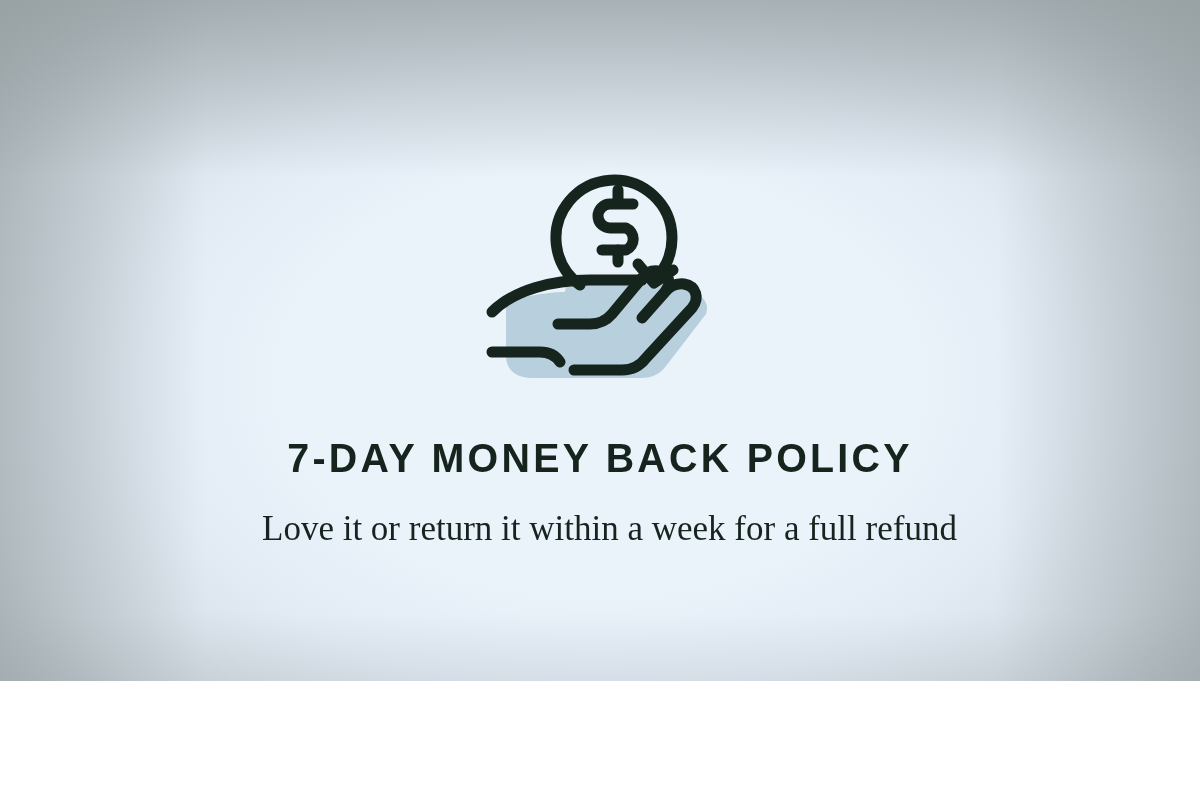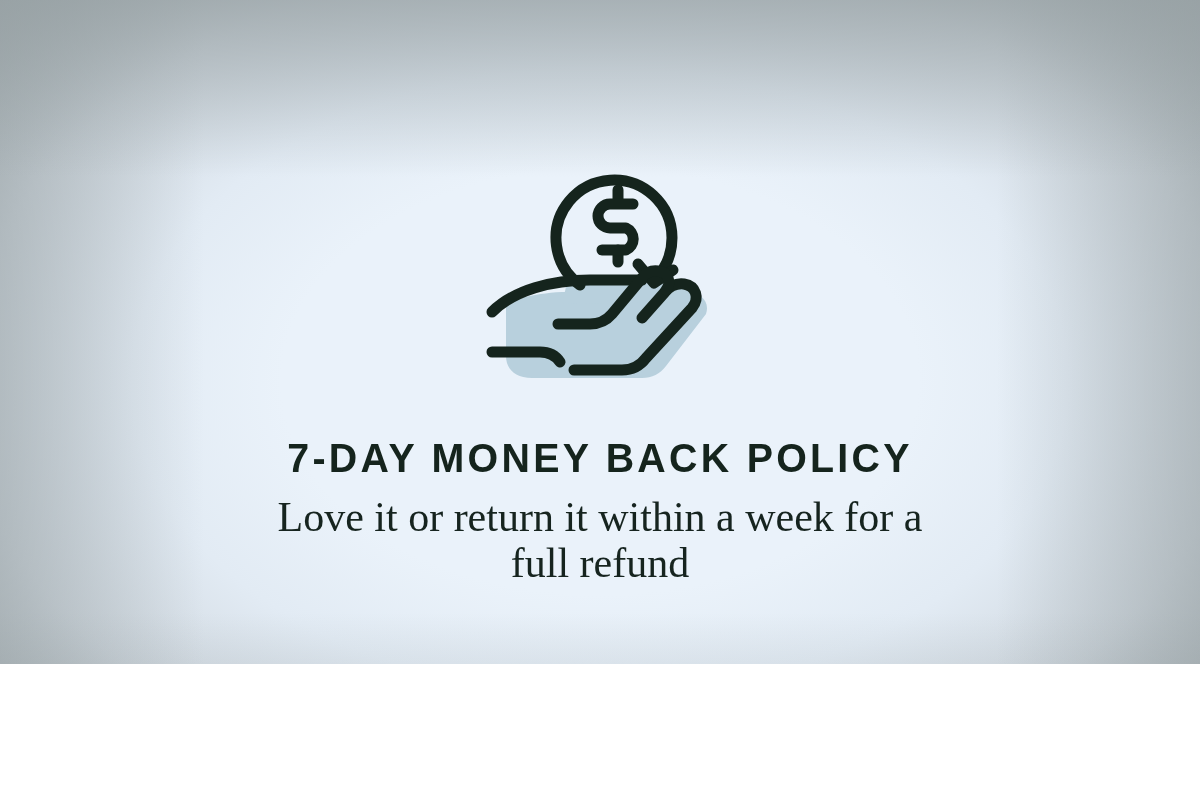--- a/index.html
+++ b/index.html
@@ -9,21 +9,21 @@
     background: #ffffff;
   }
   body {
     font-family: "Liberation Sans", sans-serif;
     -webkit-font-smoothing: antialiased;
   }
 
   #ad-card {
     position: relative;
     width: 1200px;
-    height: 664px;
+    height: 800px;
     overflow: hidden;
     background: #ffffff;
   }
 
   
   .hero {
     position: absolute;
     left: 0;
     top: 0;
     width: 1200px;
@@ -80,25 +80,25 @@
     color: #15241d;
     white-space: nowrap;
     transform: scaleX(0.96);
   }
   .subhead {
     position: absolute;
     left: 50%;
     transform: translateX(-50%);
     top: 494px;
     width: 700px;
-    text-align: center;
-    margin: 0;
+    text-align: left;
+    margin: 12px;
     font-family: "Liberation Serif", "DejaVu Serif", serif;
     font-weight: 400;
-    font-size: 42px;
+    font-size: 35px;
     line-height: 46px;
     color: #16241f;
   }
 
   
   .footer {
     position: absolute;
     left: 0;
     top: 681px;
     width: 1200px;

